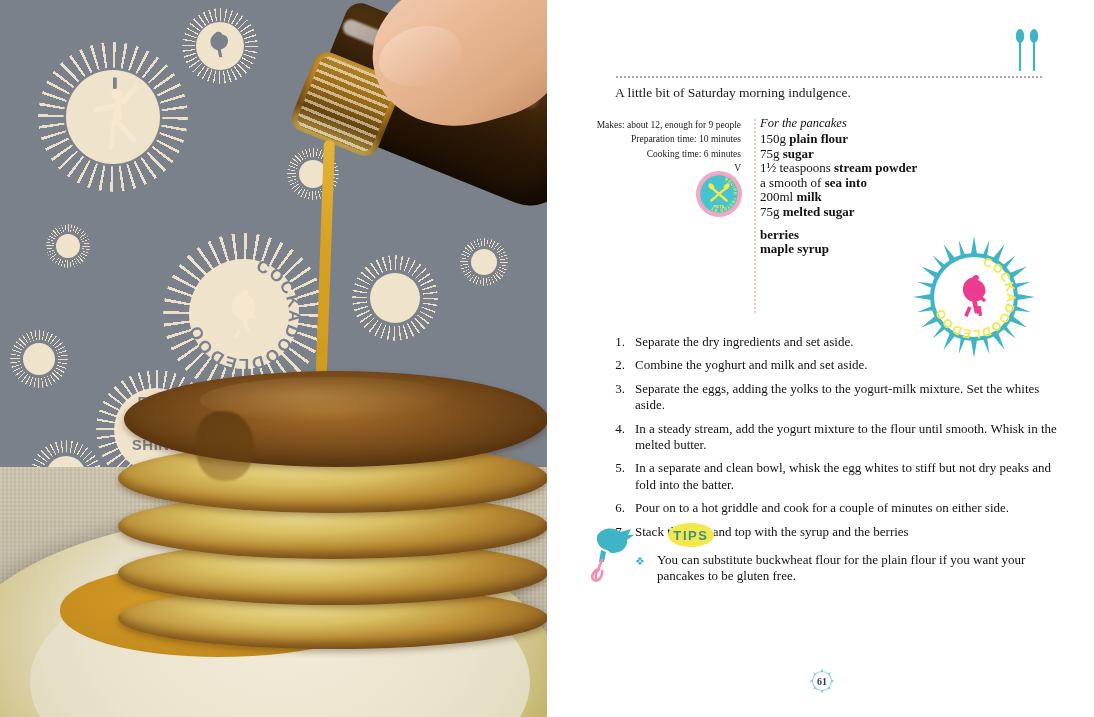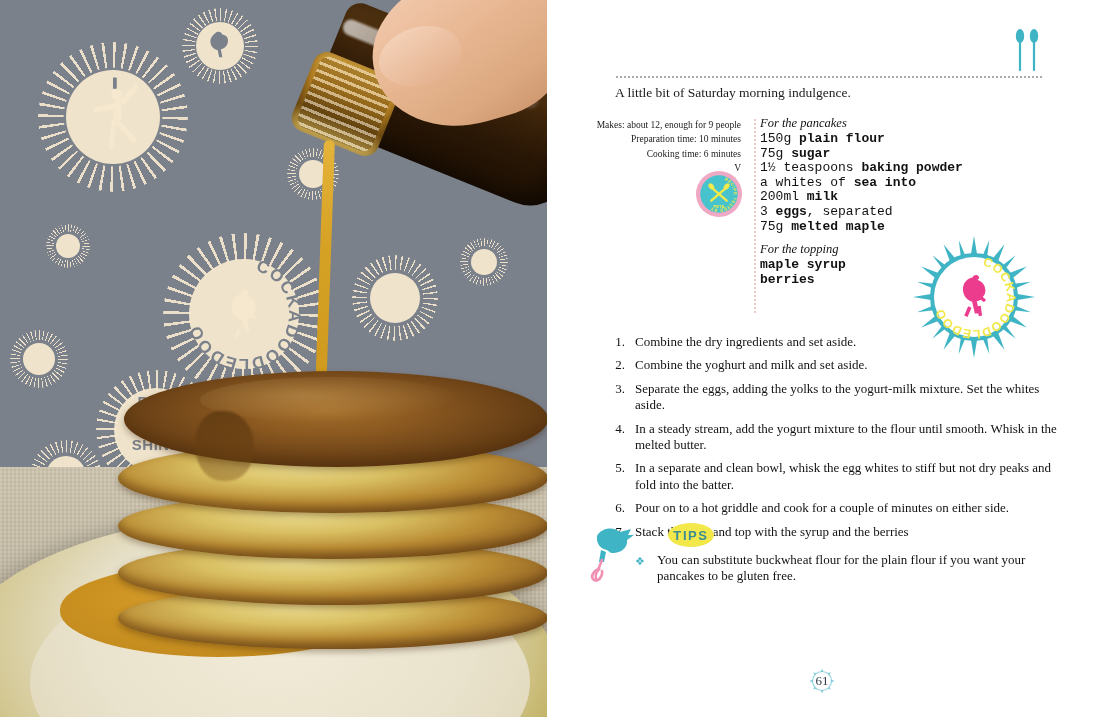--- a/index.html
+++ b/index.html
@@ -255,21 +255,21 @@
     width: 230px;
     font-size: 13px;
     line-height: 14.6px;
     color: #121212;
   }
   .ing-head {
     font-style: italic;
     font-size: 12.5px;
     margin-bottom: 1.5px;
   }
-  .ing-line { white-space: nowrap; font-family: Liberation Mono, monospace; }
+  .ing-line { white-space: nowrap; }
   .ing-line b { font-weight: bold; }
   .ing-gap { height: 8px; }
 
   .logo-stamp { position: absolute; left: 366px; top: 236px; width: 122px; height: 122px; }
 
   
   .method {
     position: absolute;
     left: 62px; top: 334px;
     width: 450px;
@@ -309,22 +309,22 @@
   }
 
   .page-number {
     position: absolute;
     left: 262px; top: 668px;
     width: 26px; height: 26px;
   }
   .page-number .num {
     position: absolute; inset: 0;
     display: flex; align-items: center; justify-content: center;
-    font-size: 13px;
-    font-weight: normal;
+    font-size: 10px;
+    font-weight: bold;
     color: #2f3a44;
   }
 </style>
 </head>
 <body>
 
 <div class="photo-panel">
 
   <div class="motif" style="left:38px; top:42px; width:150px; height:150px;">
     <div class="sun-rays"></div>
@@ -498,31 +498,29 @@
     </g>
     <ellipse cx="34" cy="34" rx="5" ry="7" fill="#f2ea4a" transform="rotate(-42 34 34)"></ellipse>
     <ellipse cx="66" cy="34" rx="5" ry="7" fill="#f2ea4a" transform="rotate(42 66 34)"></ellipse>
     <text x="50" y="80" text-anchor="middle" font-family="Liberation Sans, sans-serif" font-size="9" font-weight="bold" fill="#f2ea4a">PETA</text>
   </svg>
 
   <div class="ingredients">
     <div class="ing-head">For the pancakes</div>
     <div class="ing-line"><span>150g </span><b>plain flour</b><span></span></div>
     <div class="ing-line"><span>75g </span><b>sugar</b><span></span></div>
-    <div class="ing-line"><span>1½ teaspoons </span><b>baking powder</b><span></span></div>
-    <div class="ing-line"><span>a whites of </span><b>sea into</b><span></span></div>
+    <div class="ing-line"><span>1½ teaspoons </span><b>stream powder</b><span></span></div>
+    <div class="ing-line"><span>a smooth of </span><b>sea into</b><span></span></div>
     <div class="ing-line"><span>200ml </span><b>milk</b><span></span></div>
-    <div class="ing-line"><span>3 </span><b>eggs</b><span>, separated</span></div>
-    <div class="ing-line"><span>75g </span><b>melted maple</b><span></span></div>
+    <div class="ing-line"><span>75g </span><b>melted sugar</b><span></span></div>
 
     <div class="ing-gap"></div>
 
-    <div class="ing-head">For the topping</div>
+    <div class="ing-line"><b>berries</b></div>
     <div class="ing-line"><b>maple syrup</b></div>
-    <div class="ing-line"><b>berries</b></div>
   </div>
 
   <svg class="logo-stamp" viewBox="0 0 122 122">
     <g fill="#3fb4c4">
       <g id="burst">
         <polygon points="61,0 66,30 56,30"></polygon>
       </g>
       <g transform="rotate(15 61 61)">
           <polygon points="61,2 65,31 57,31"></polygon>
         </g>
@@ -604,21 +602,21 @@
     <g fill="#ec3c8e" transform="translate(42,36) scale(0.66)">
       <path d="M27 8c1-4 7-5 9-1 1 2 0 4-2 5 7 2 12 8 12 16 0 4-1 7-4 10l5 4-3 4-5-4c-2 1-4 2-6 2l4 19h-7l-4-18c-8-2-14-10-14-19 0-9 6-16 15-18z"></path>
       <path d="M20 52 l-6 14 5 2 6-14z"></path>
       <path d="M34 52 l2 15 5-1 -2-15z"></path>
     </g>
   </svg>
 
   <div class="method">
     <div class="step">
       <div class="step-num">1.</div>
-      <div class="step-text">Combine the dry ingredients and set aside.</div>
+      <div class="step-text">Separate the dry ingredients and set aside.</div>
     </div>
     <div class="step">
       <div class="step-num">2.</div>
       <div class="step-text">Combine the yoghurt and milk and set aside.</div>
     </div>
     <div class="step">
       <div class="step-num">3.</div>
       <div class="step-text">Separate the eggs, adding the yolks to the yogurt-milk mixture. Set the whites aside.</div>
     </div>
     <div class="step">

